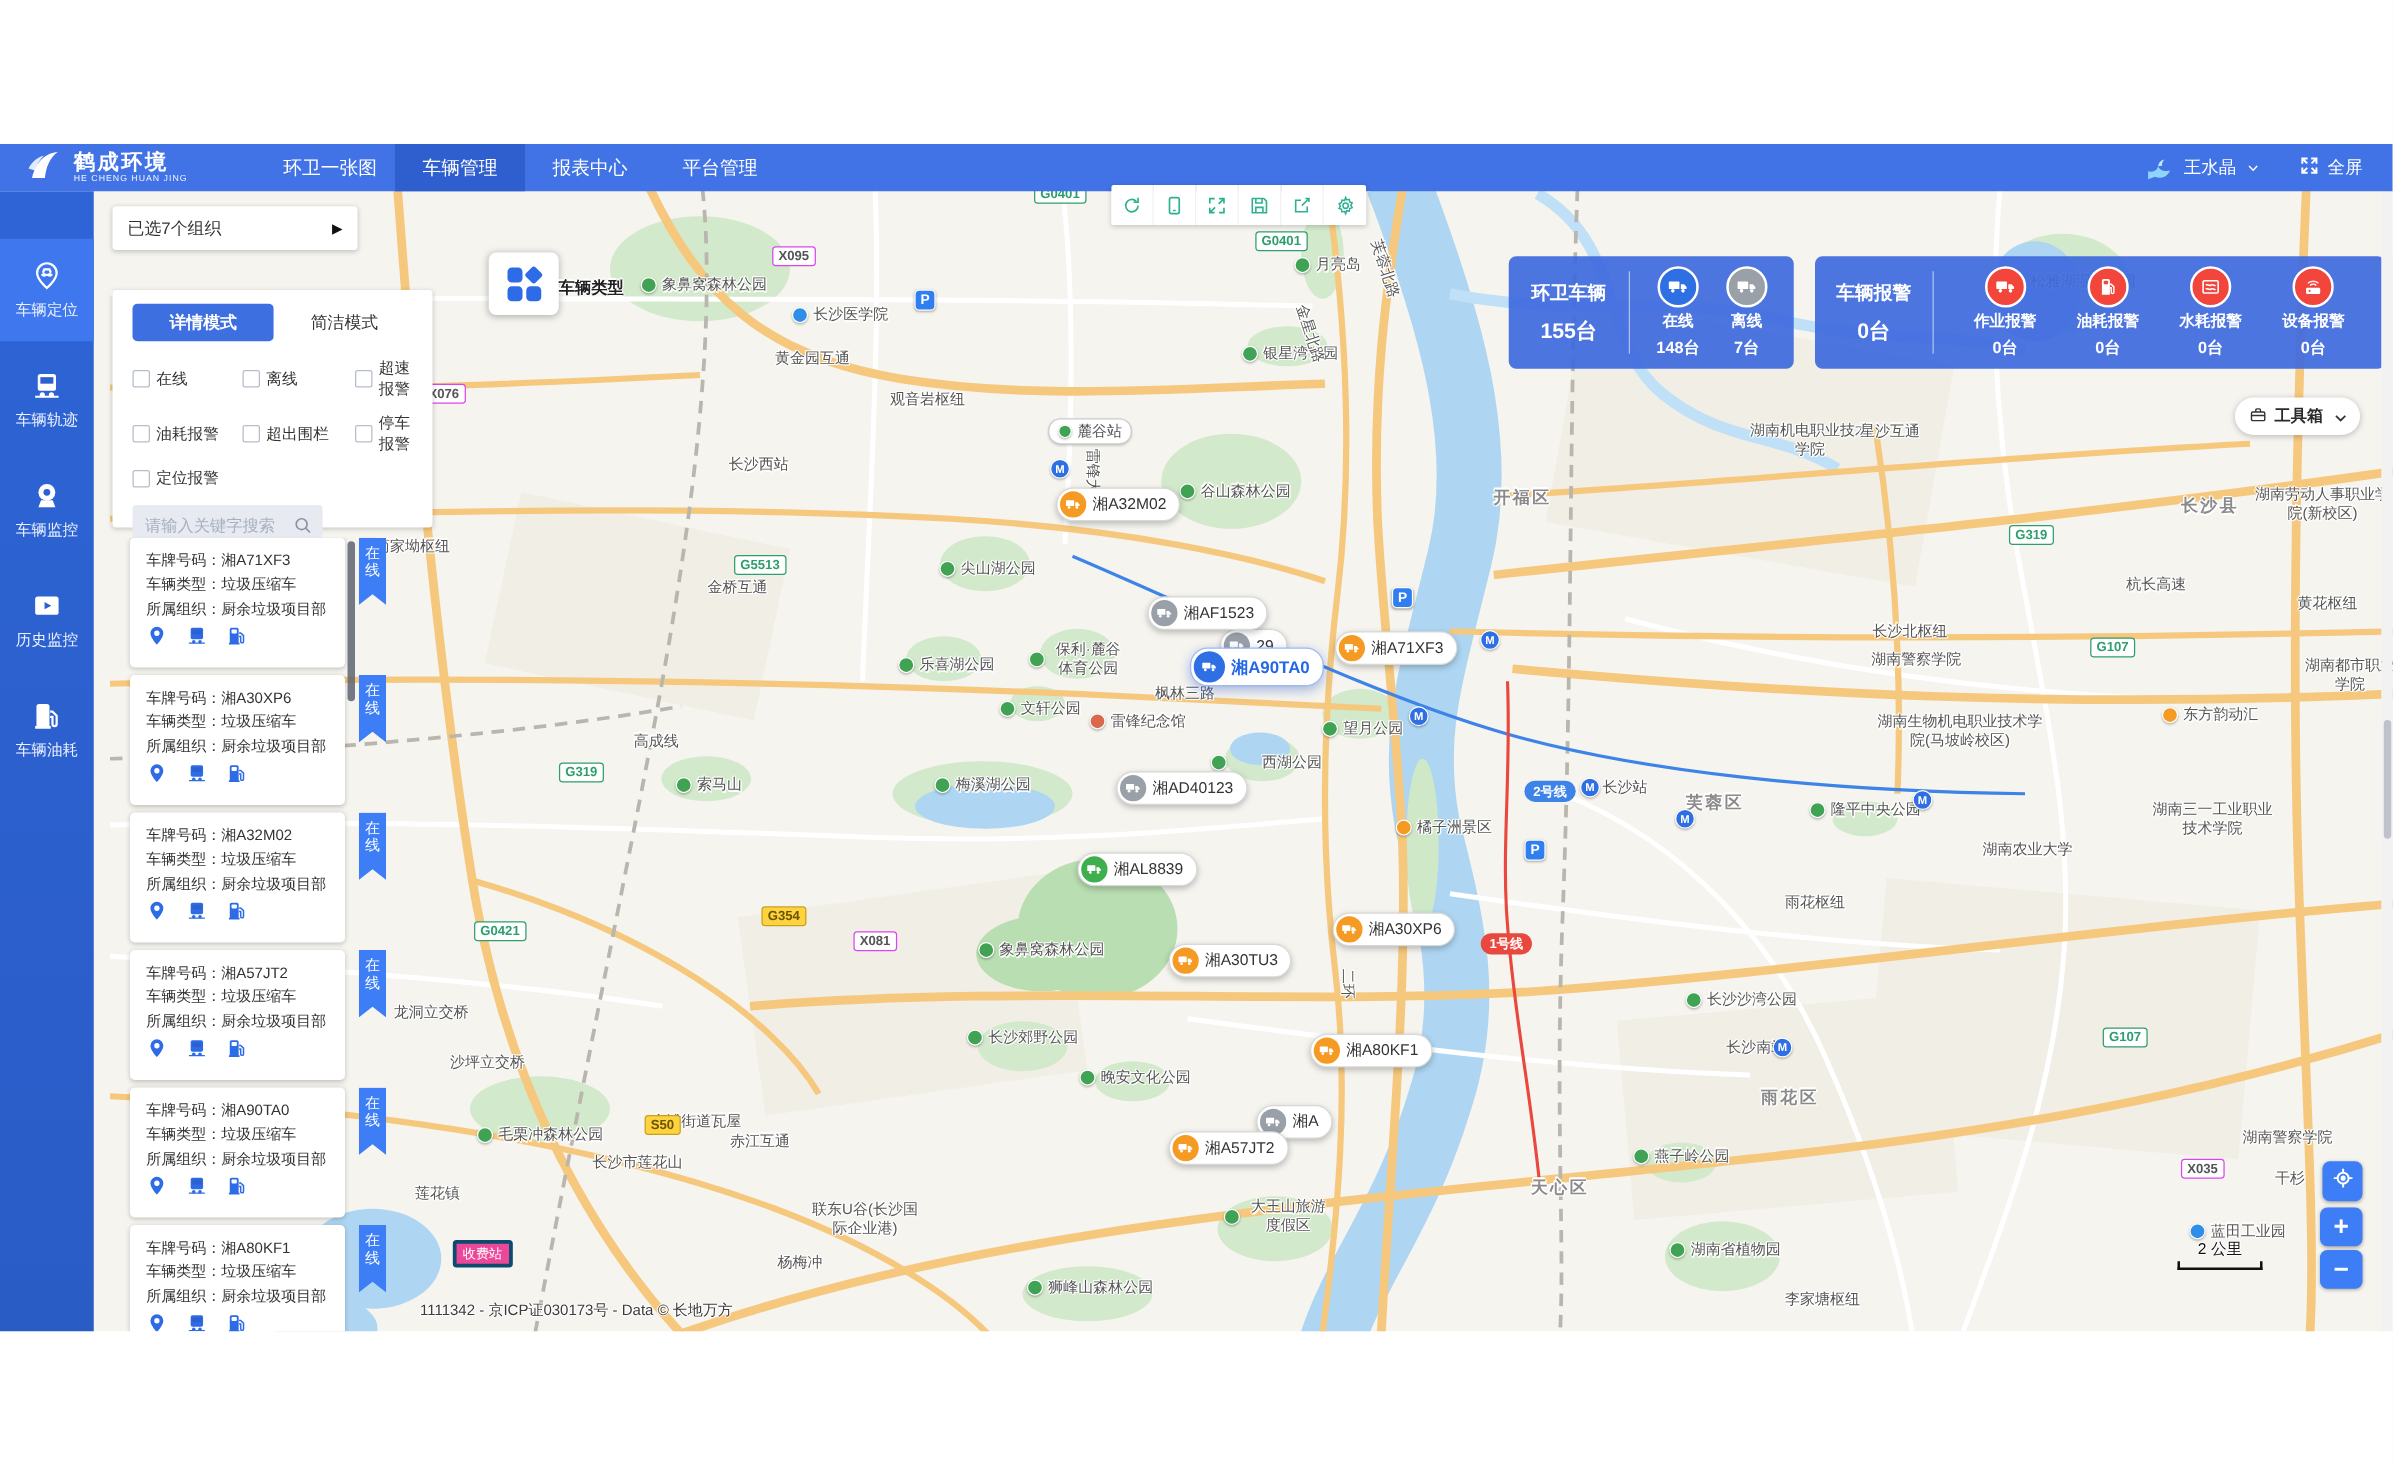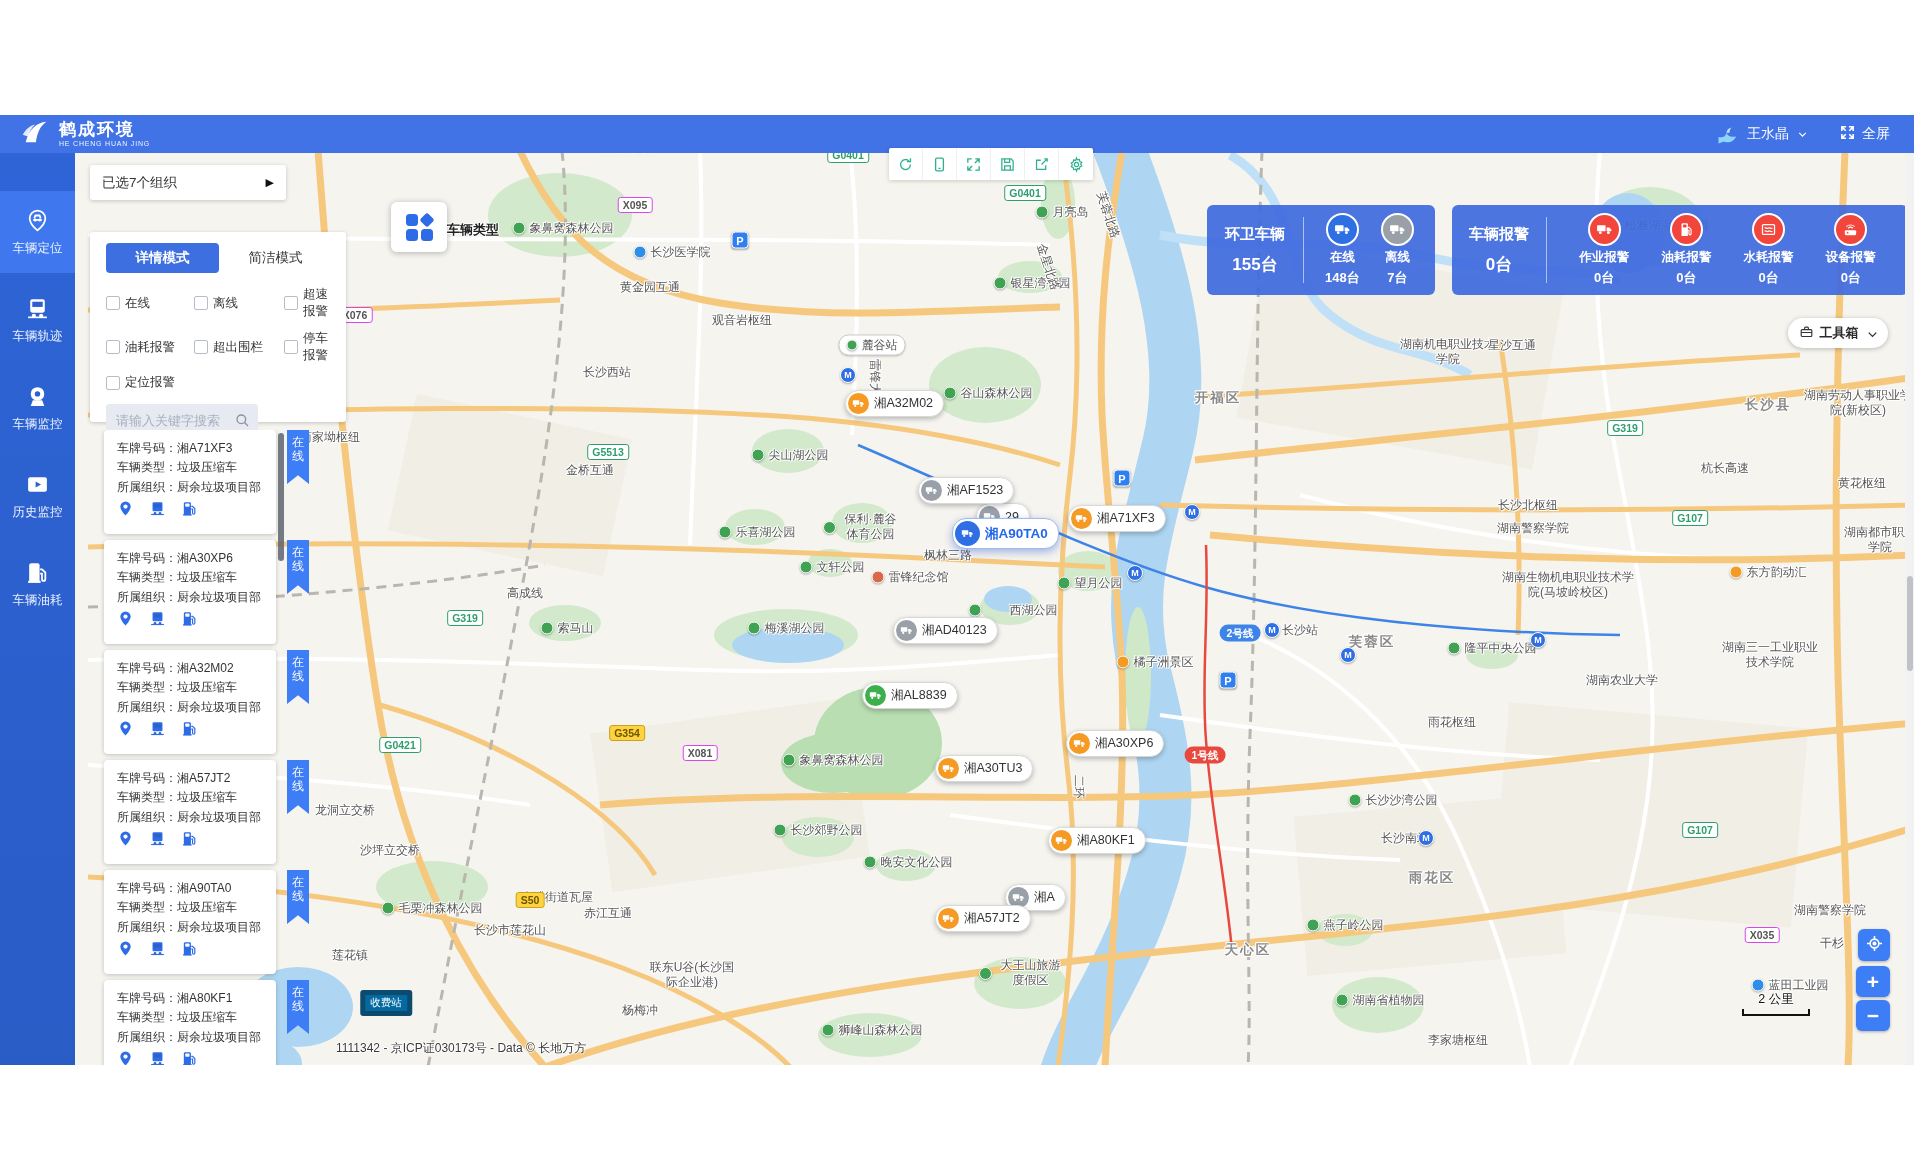--- a/index.html
+++ b/index.html
@@ -31,21 +31,21 @@
 .map-svg{position:absolute;inset:0;z-index:1}
 .mlabel{position:absolute;z-index:5;transform:translate(-50%,-50%);display:flex;align-items:center;gap:4px;font-size:12px;color:#555;white-space:nowrap;text-shadow:1px 0 #fff,-1px 0 #fff,0 1px #fff,0 -1px #fff,1px 1px #fff,-1px -1px #fff}
 .mlabel.wrap{white-space:normal;text-align:center;line-height:1.25;justify-content:center}
 .mlabel .dot{flex:0 0 auto;width:13px;height:13px;border-radius:50%;border:1.5px solid #fff;box-shadow:0 1px 2px rgba(0,0,0,.3)}
 .mlabel.district{font-size:13.5px;color:#8a8a8a;font-weight:bold;letter-spacing:2px}
 .mlabel.shield_g,.mlabel.shield_w,.mlabel.shield_y{font-size:10.5px;font-weight:bold;padding:1px 4px;border-radius:3px;text-shadow:none}
 .mlabel.shield_g{background:#fff;border:1.5px solid #2e9e6e;color:#2e9e6e}
 .mlabel.shield_w{background:#fff;border:1px solid #d946ef;color:#555}
 .mlabel.shield_y{background:#ffd23f;border:1px solid #c7a21d;color:#6b5500}
 .mlabel.metro{color:#fff;border-radius:9px;padding:1.5px 7px;font-size:10.5px;text-shadow:none;font-weight:bold}
-.mlabel.toll{background:#0369a1;color:#fff;border:5px solid #0c4a6e;border-radius:3px;padding:1px 5px;font-size:10.5px;text-shadow:none}
+.mlabel.toll{background:#ec4899;color:#fff;border:3px solid #0c4a6e;border-radius:3px;padding:1px 5px;font-size:10.5px;text-shadow:none}
 .mlabel.picon{width:17px;height:17px;background:#2f7ff0;border:1.5px solid #fff;border-radius:4px;color:#fff;font-size:11px;font-weight:bold;justify-content:center;text-shadow:none;box-shadow:0 1px 2px rgba(0,0,0,.3)}
 .mlabel.mdot{width:16px;height:16px;background:#2f6fe4;border:1.5px solid #fff;border-radius:50%;color:#fff;font-size:9px;font-weight:bold;justify-content:center;text-shadow:none;box-shadow:0 1px 2px rgba(0,0,0,.3)}
 .mlabel.station{background:#fff;border:1px solid #ccc;border-radius:10px;padding:1px 7px;text-shadow:none;box-shadow:0 1px 2px rgba(0,0,0,.2)}
 .mlabel.station .dot{width:11px;height:11px;border-width:1px}
 
 .marker{position:absolute;z-index:13;display:flex;align-items:center;height:27px;background:#fff;border:1px solid #d8d8d8;border-radius:14px;padding:2px 10px 2px 2px;box-shadow:0 2px 5px rgba(0,0,0,.25);cursor:pointer}
 .m-ic{width:21px;height:21px;border-radius:50%;display:flex;align-items:center;justify-content:center;flex:0 0 auto}
 .m-ic svg{width:13px;height:13px;color:#fff}
 .m-label{font-size:12.5px;color:#333;margin-left:5px;white-space:nowrap}
 .marker.selected{height:31px;border-color:#9db9ef;box-shadow:0 3px 9px rgba(30,80,200,.4);z-index:14}
@@ -536,20 +536,26 @@
       <div class="logo">
         <span><svg viewBox="0 0 32 32" fill="#fff">
               <path d="M6 27C10 12 18 6 28 5c-7 5-10 13-11 22h-5z"></path>
               <path d="M3 19c3-6 8-10 13-11-4 4-6 8-7 13z" opacity=".85"></path>
             </svg></span>
         <span>
           <div class="logo-cn">鹤成环境</div>
           <div class="logo-en">HE CHENG HUAN JING</div>
         </span>
       </div>
+      <div class="nav" id="nav">
+          <div class="nav-item">环卫一张图</div>
+          <div class="nav-item active">车辆管理</div>
+          <div class="nav-item">报表中心</div>
+          <div class="nav-item">平台管理</div>
+        </div>
       <div class="appbar-right">
         <div class="user">
           <span class="av"><svg viewBox="0 0 24 24" fill="#8fd4fb">
                 <path d="M2.5 15c4.5 1.2 7-.8 8-4 1.2 3.2 4.5 4.6 9.5 3.4-1.8 5-7.6 7.3-12 5l-5.5 2z"></path>
                 <path d="M10.5 11c.3-3 2.2-5 5-5.5-1.5 1.5-2 3-1.8 5z" fill="#bfe7fd"></path>
               </svg></span>
           <span>王水晶</span>
           <span class="chev"><svg viewBox="0 0 24 24" fill="none" stroke="currentColor" stroke-width="2.2">
                 <path d="M6 9l6 6 6-6"></path>
               </svg></span>

